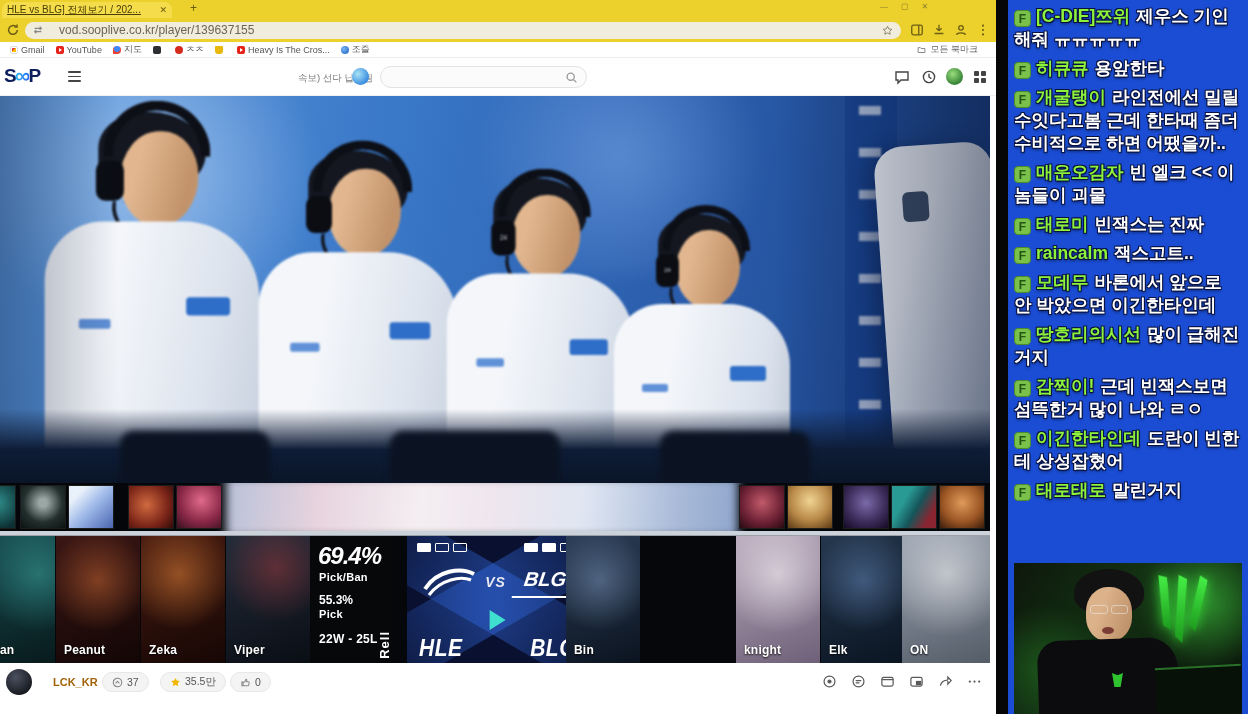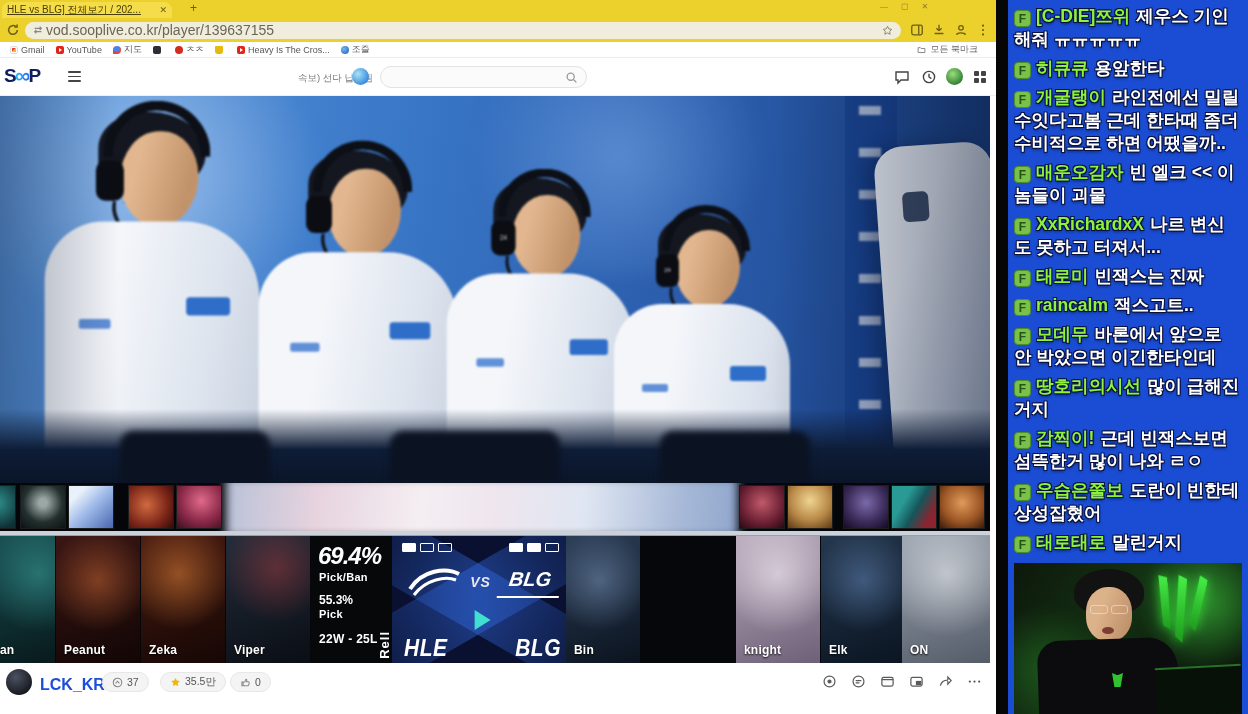--- a/index.html
+++ b/index.html
@@ -16,21 +16,21 @@
   .tab-title { flex:1; font-size:10px; color:#4a4005; white-space:nowrap; overflow:hidden; text-overflow:ellipsis;text-decoration:underline; }
   .tab-close { font-size:9px; color:#6a5c10; margin-left:4px; cursor:default; }
   .newtab { position:absolute; left:190px; top:1px; font-size:12px; color:#6a5c10; }
   .wincontrols { position:absolute; left:880px; top:2px; display:flex; gap:13px; font-size:8px; color:#8a7c30; }
 
   
   .toolbar { position:relative; height:24px; background:#ecd02b; display:flex; align-items:center; padding:0 6px; }
   .tool-ic { width:14px; height:14px; color:#6b5e16; flex:none; }
   .urlpill { width:884px; height:17px; margin-left:5px; border-radius:9px; background:#f1eddc;
     display:flex; align-items:center; padding:0 8px; }
-  .url-text { flex:1; font-size:14px; color:#6a6555; margin-left:3px; white-space:nowrap; overflow:hidden; }
+  .url-text { flex:1; font-size:12px; color:#6a6555; margin-left:16px; white-space:nowrap; overflow:hidden; }
   .after-pill { display:flex; gap:8px; margin-left:9px; align-items:center; }
 
   
   .bookmarksbar { height:16px; background:#fff; border-bottom:1px solid #ececec;
     display:flex; align-items:center; gap:11px; padding:0 10px; font-size:9px; color:#555; }
   .bm { display:flex; align-items:center; gap:3px; white-space:nowrap; }
   .bicon { width:8px; height:8px; border-radius:2px; flex:none; position:relative; }
   .bi-gmail { background:#fff; border:1px solid #ddd; }
   .bi-gmail::after { content:""; position:absolute; left:1px; top:1px; right:1px; bottom:1px;
      background:linear-gradient(135deg,#ea4335 50%,#fbbc04 50%); }
@@ -144,21 +144,21 @@
   
   .statspanel { position:absolute; left:311px; top:0; width:81px; height:127px; background:#060809; color:#fff; }
   .bigpct { font-size:24px; font-weight:900; font-style:italic; letter-spacing:-1px; padding:6px 0 0 7px; }
   .slabel { font-size:11px; font-weight:bold; padding:1px 0 0 8px; letter-spacing:.3px; }
   .spct   { font-size:12px; font-weight:bold; padding:10px 0 0 8px; }
   .srecord{ font-size:12px; font-weight:bold; padding:12px 0 0 8px; letter-spacing:.3px; }
   .vertchamp { position:absolute; right:0px; bottom:4px; writing-mode:vertical-rl; transform:rotate(180deg);
     font-size:13px; font-weight:bold; color:#fff; letter-spacing:1px; }
 
   
-  .vspanel { position:absolute; left:392px; top:0; width:177px; height:127px; background:#0a1130; overflow:hidden; }
+  .vspanel { position:absolute; left:407px; top:0; width:177px; height:127px; background:#0a1130; overflow:hidden; }
   .beam { position:absolute; left:-64px; top:32px; width:300px; height:62px;
     background:linear-gradient(90deg, transparent, rgba(45,95,205,.55), transparent); }
   .beam.b1 { transform:rotate(30deg); }
   .beam.b2 { transform:rotate(-30deg); }
   .scoreboxes { position:absolute; top:7px; display:flex; gap:4px; }
   .sb-l { left:10px; } .sb-r { right:10px; }
   .scoreboxes span { width:14px; height:9px; border:1.5px solid #fff; border-radius:1px; display:block; }
   .scoreboxes span.filled { background:#fff; }
   .hle-logo { position:absolute; left:12px; top:26px; width:62px; height:38px; color:#fff; }
   .blg-logo { position:absolute; right:8px; top:28px; width:62px; height:34px; color:#fff;
@@ -169,21 +169,21 @@
   .playbtn { position:absolute; left:50%; top:74px; transform:translateX(-40%); width:0; height:0;
     border-left:16px solid #3fe0cf; border-top:10px solid transparent; border-bottom:10px solid transparent; }
   .teamlabel { position:absolute; bottom:1px; color:#fff; font-weight:900; font-style:italic;
     font-size:21px; letter-spacing:.5px; transform:scaleY(1.12); transform-origin:bottom; }
   .tl-l { left:12px; } .tl-r { right:8px; }
 
   
   .infobar { position:relative; height:39px; background:#fff; }
   .chan-avatar { position:absolute; left:6px; top:6px; width:26px; height:26px; border-radius:50%;
     background:radial-gradient(circle at 38% 32%, #4a5160, #15171d 78%); }
-  .chan-name { position:absolute; left:40px; top:13px; font-size:16px; font-weight:bold; color:#1d4ed8; }
+  .chan-name { position:absolute; left:53px; top:13px; font-size:11px; font-weight:bold; color:#a16207; }
   .pill { position:absolute; top:9px; height:20px; border-radius:10px; background:#f4f4f4;
     border:1px solid #e7e7e7; display:flex; align-items:center; gap:4px; padding:0 9px;
     font-size:10.5px; color:#555; }
   .pill svg { width:11px; height:11px; }
   .star-ic { color:#f2b705; }
   .ctrl-icons { position:absolute; right:14px; top:11px; display:flex; gap:14px; color:#5a5a5a; }
   .ctrl-icons svg { width:15px; height:15px; }
 
   .titlebar { position:relative; height:12px; background:#fff; overflow:hidden; }
   .vtitle { position:absolute; left:0px; top:-1px; font-size:12.5px; font-weight:bold; color:#111; white-space:nowrap; }
@@ -574,27 +574,26 @@
 
 </div>
 
 <div id="chatwrap">
   <div class="chatblue">
     <div class="messages">
       <div class="msg"><span class="fbadge">F</span><span class="nick">[C-DIE]쯔위</span><span>제우스 기인 해줘 ㅠㅠㅠㅠㅠ</span></div>
       <div class="msg"><span class="fbadge">F</span><span class="nick">히큐큐</span><span>용앞한타</span></div>
       <div class="msg"><span class="fbadge">F</span><span class="nick">개굴탱이</span><span>라인전에선 밀릴 수잇다고봄 근데 한타때 좀더 수비적으로 하면 어땠을까..</span></div>
       <div class="msg"><span class="fbadge">F</span><span class="nick">매운오감자</span><span>빈 엘크 &lt;&lt; 이놈들이 괴물</span></div>
-      <div class="msg"><span class="fbadge">F</span><span class="nick">XxRichardxX</span><span>나르 변신도 못하고 터져서...</span></div>
       <div class="msg"><span class="fbadge">F</span><span class="nick">태로미</span><span>빈잭스는 진짜</span></div>
       <div class="msg"><span class="fbadge">F</span><span class="nick">raincalm</span><span>잭스고트..</span></div>
       <div class="msg"><span class="fbadge">F</span><span class="nick">모데무</span><span>바론에서 앞으로 안 박았으면 이긴한타인데</span></div>
       <div class="msg"><span class="fbadge">F</span><span class="nick">땅호리의시선</span><span>많이 급해진 거지</span></div>
       <div class="msg"><span class="fbadge">F</span><span class="nick">감찍이!</span><span>근데 빈잭스보면 섬뜩한거 많이 나와 ㄹㅇ</span></div>
-      <div class="msg"><span class="fbadge">F</span><span class="nick">우습은쭐보</span><span>도란이 빈한테 상성잡혔어</span></div>
+      <div class="msg"><span class="fbadge">F</span><span class="nick">이긴한타인데</span><span>도란이 빈한테 상성잡혔어</span></div>
       <div class="msg"><span class="fbadge">F</span><span class="nick">태로태로</span><span>말린거지</span></div>
     </div>
 
     <div class="webcam">
       <div class="wc-bg"></div>
       <div class="wc-glow1"></div>
       <div class="wc-glow2"></div>
       <div class="claw">
           <i></i>
           <i></i>

